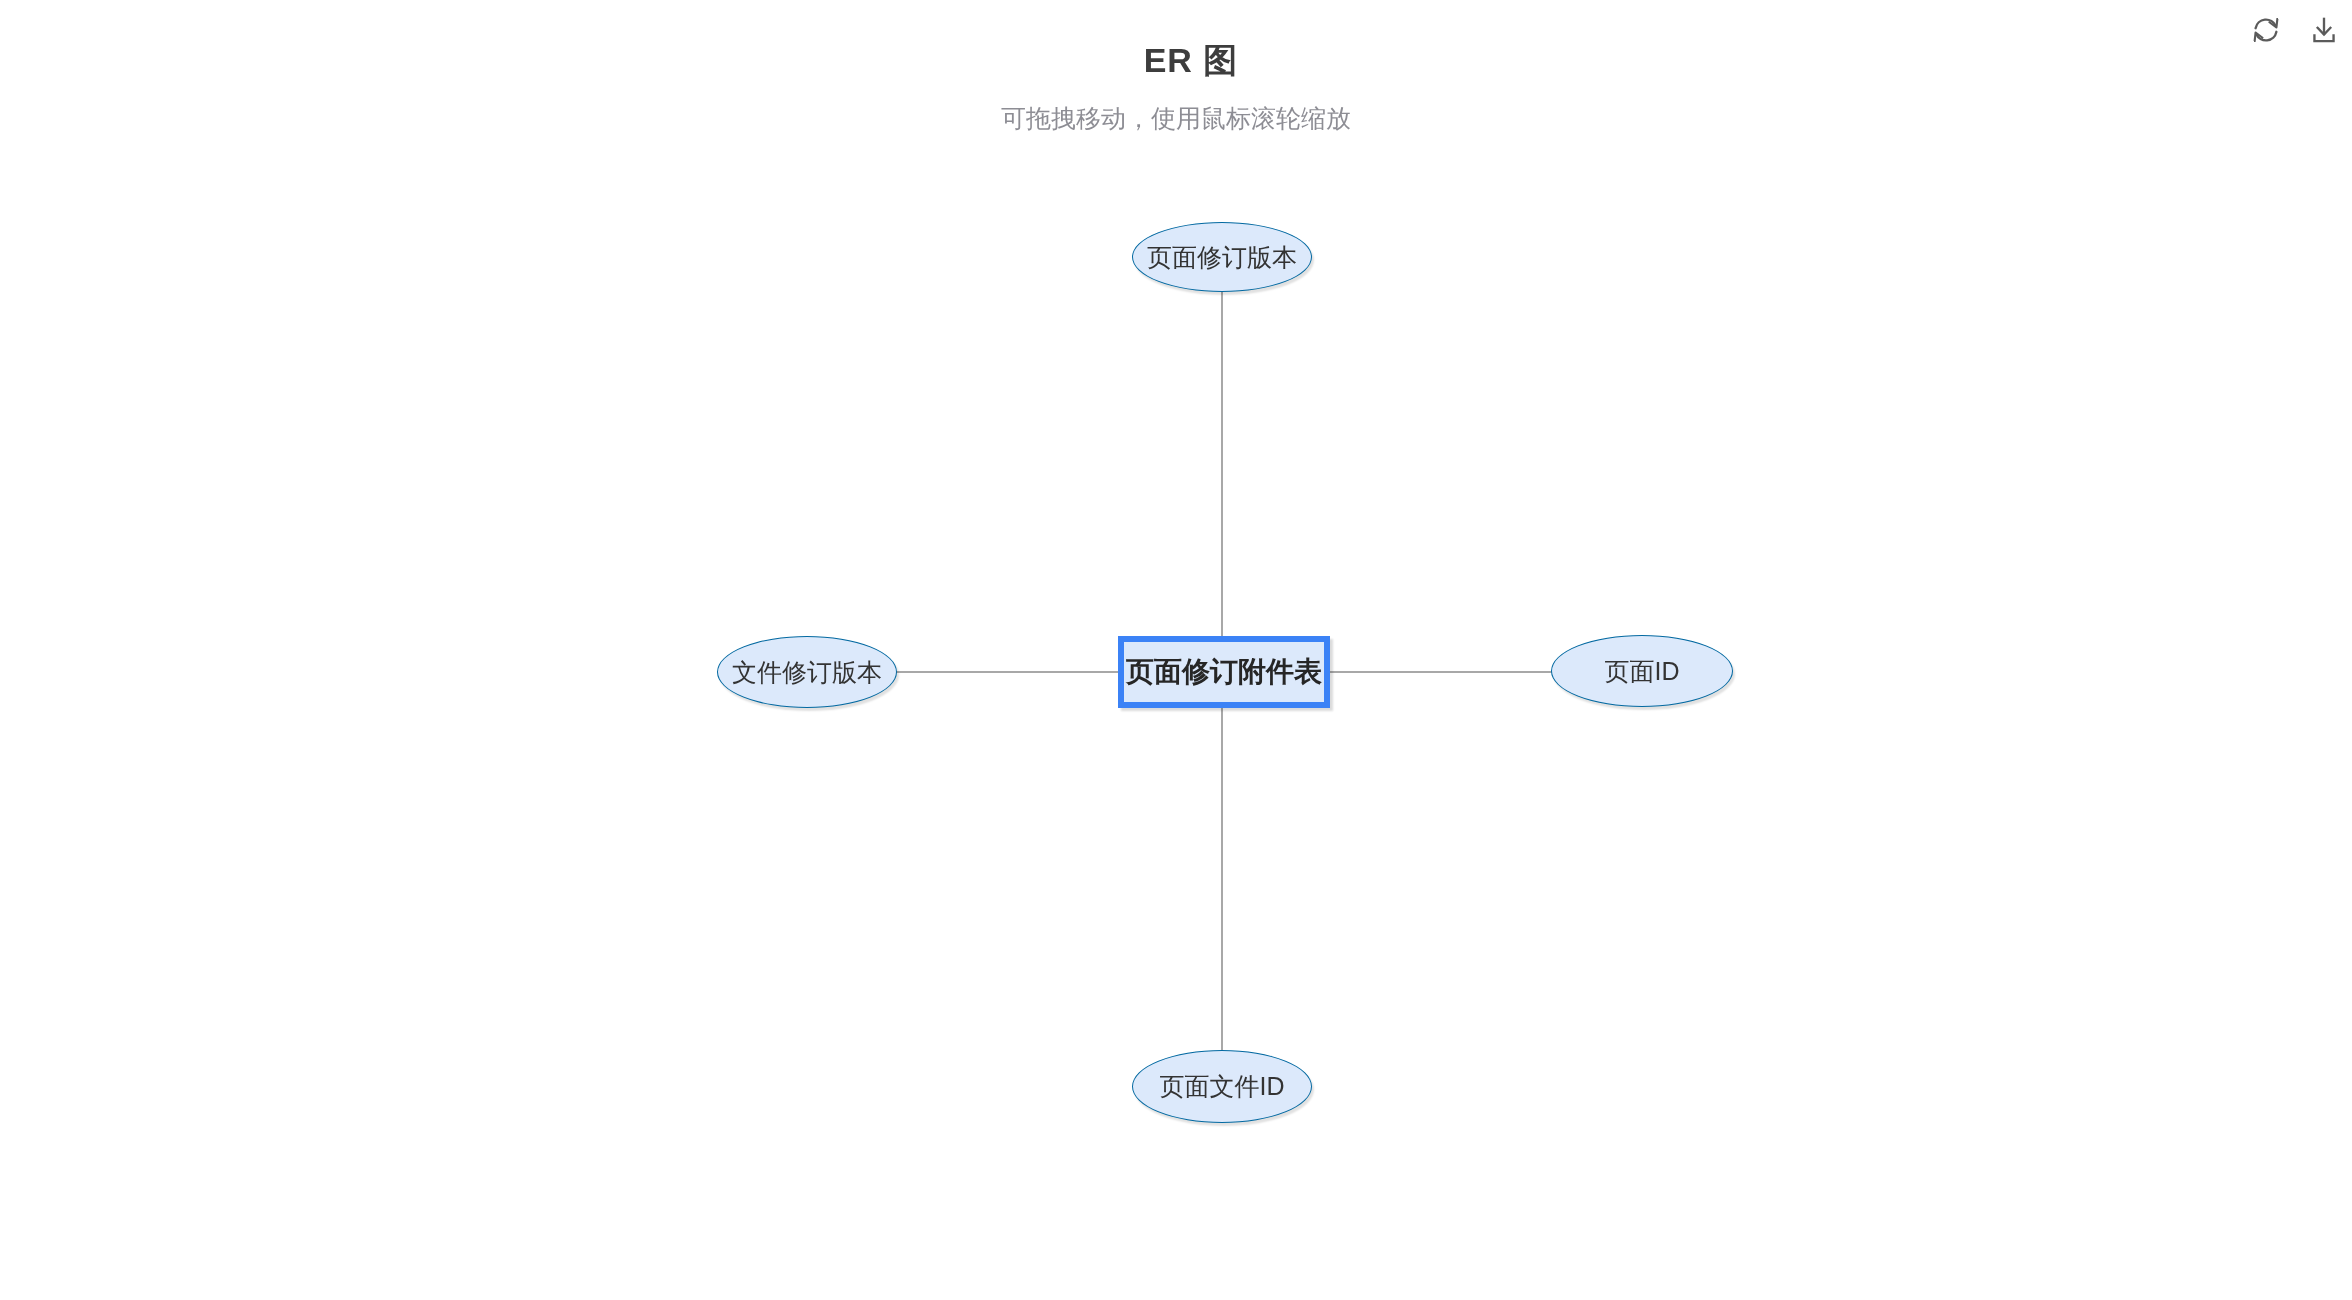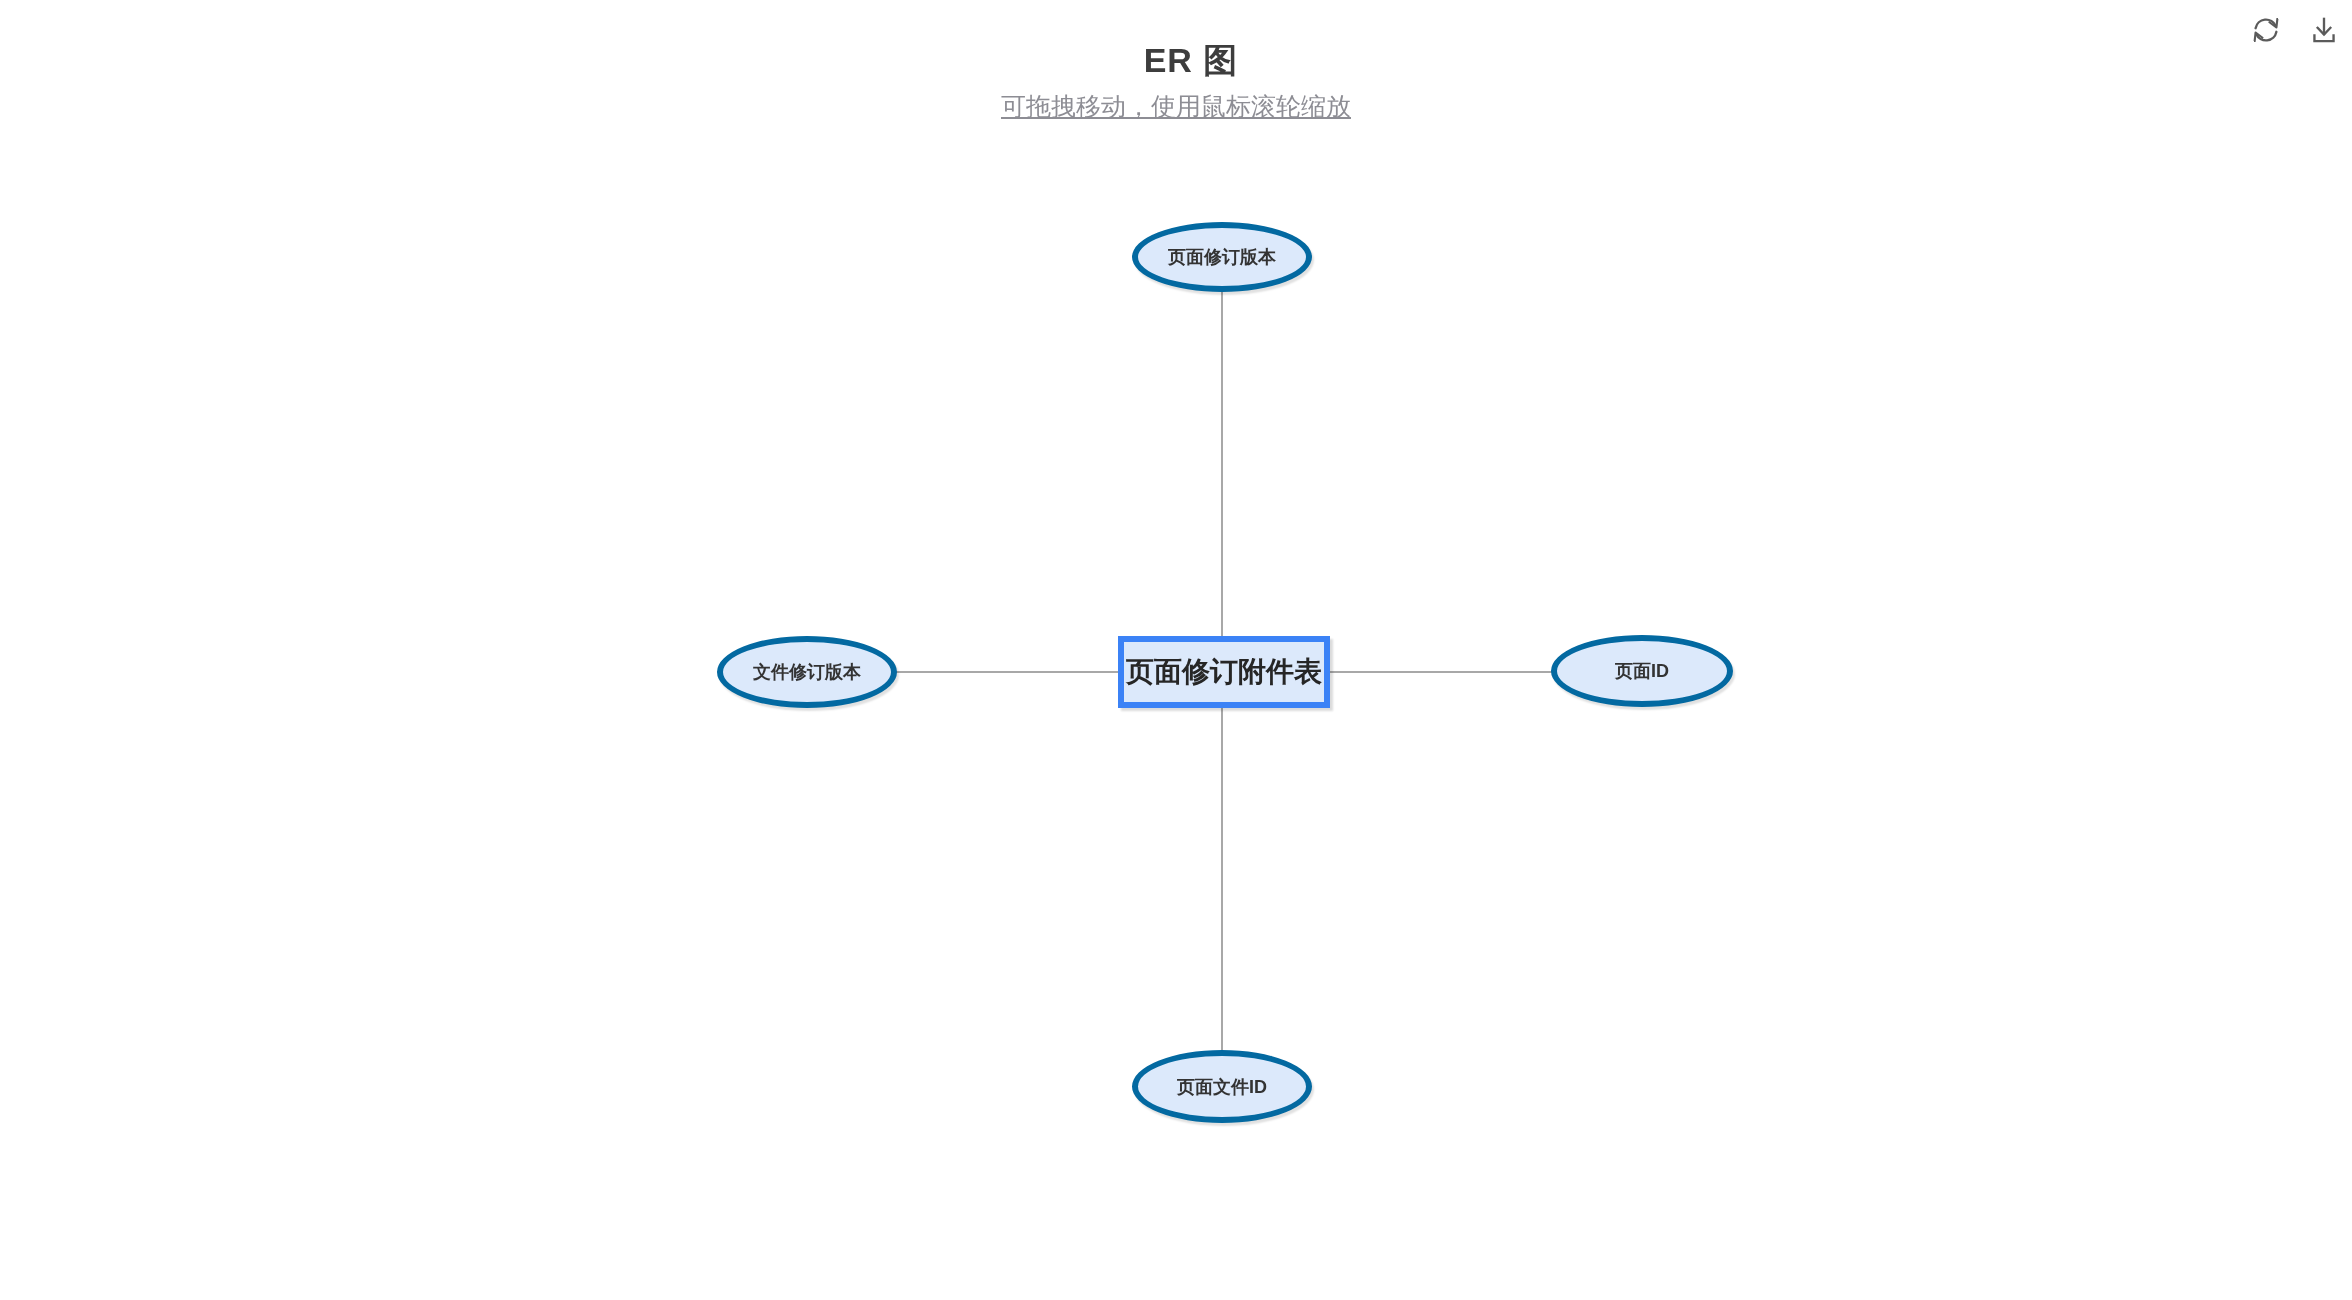--- a/index.html
+++ b/index.html
@@ -15,24 +15,23 @@
   .header { position: absolute; top: 0; left: 0; width: 100%; text-align: center; }
   .title {
     margin-top: 38px;
     font-size: 34px;
     font-weight: bold;
     color: #3d3d3d;
     letter-spacing: 1px;
     padding-left: 30px;
   }
   .subtitle {
-    margin-top: 6px;
+    margin-top: 18px;
     font-size: 25px;
     color: #8d8d94;
-    text-decoration: underline;
   }
 
   
   .toolbar {
     position: absolute; top: 12px; right: 10px;
     display: flex; gap: 22px; align-items: center;
     z-index: 10;
   }
   .icon-btn {
     width: 36px; height: 36px;
@@ -68,26 +67,25 @@
     left: 1118px; top: 636px; width: 212px; height: 72px;
     border: 6px solid #3b82f6;
     box-shadow: 3px 3px 2px rgba(0,0,0,0.14);
     font-size: 28px;
     font-weight: bold;
     color: #262626;
     z-index: 3;
   }
 
   .attr-ellipse {
-    border: 6px solid #0369a1;
+    border: 1px solid #0369a1;
     border-radius: 50%;
     box-shadow: 2px 3px 2px rgba(0,0,0,0.12);
-    font-size: 18px;
+    font-size: 25px;
     z-index: 2;
-    font-weight: bold;
   }
   .attr-top    { left: 1132px; top: 222px;  width: 180px; height: 70px; }
   .attr-left   { left: 717px;  top: 636px;  width: 180px; height: 72px; }
   .attr-right  { left: 1551px; top: 635px;  width: 182px; height: 72px; text-align: center; }
   .attr-bottom { left: 1132px; top: 1050px; width: 180px; height: 73px; }
 
   .conn-top    { left: 1221px; top: 290px; height: 347px; }
   .conn-bottom { left: 1221px; top: 707px; height: 346px; }
   .conn-left   { left: 895px;  top: 671px; width: 224px; }
   .conn-right  { left: 1329px; top: 671px; width: 223px; }

